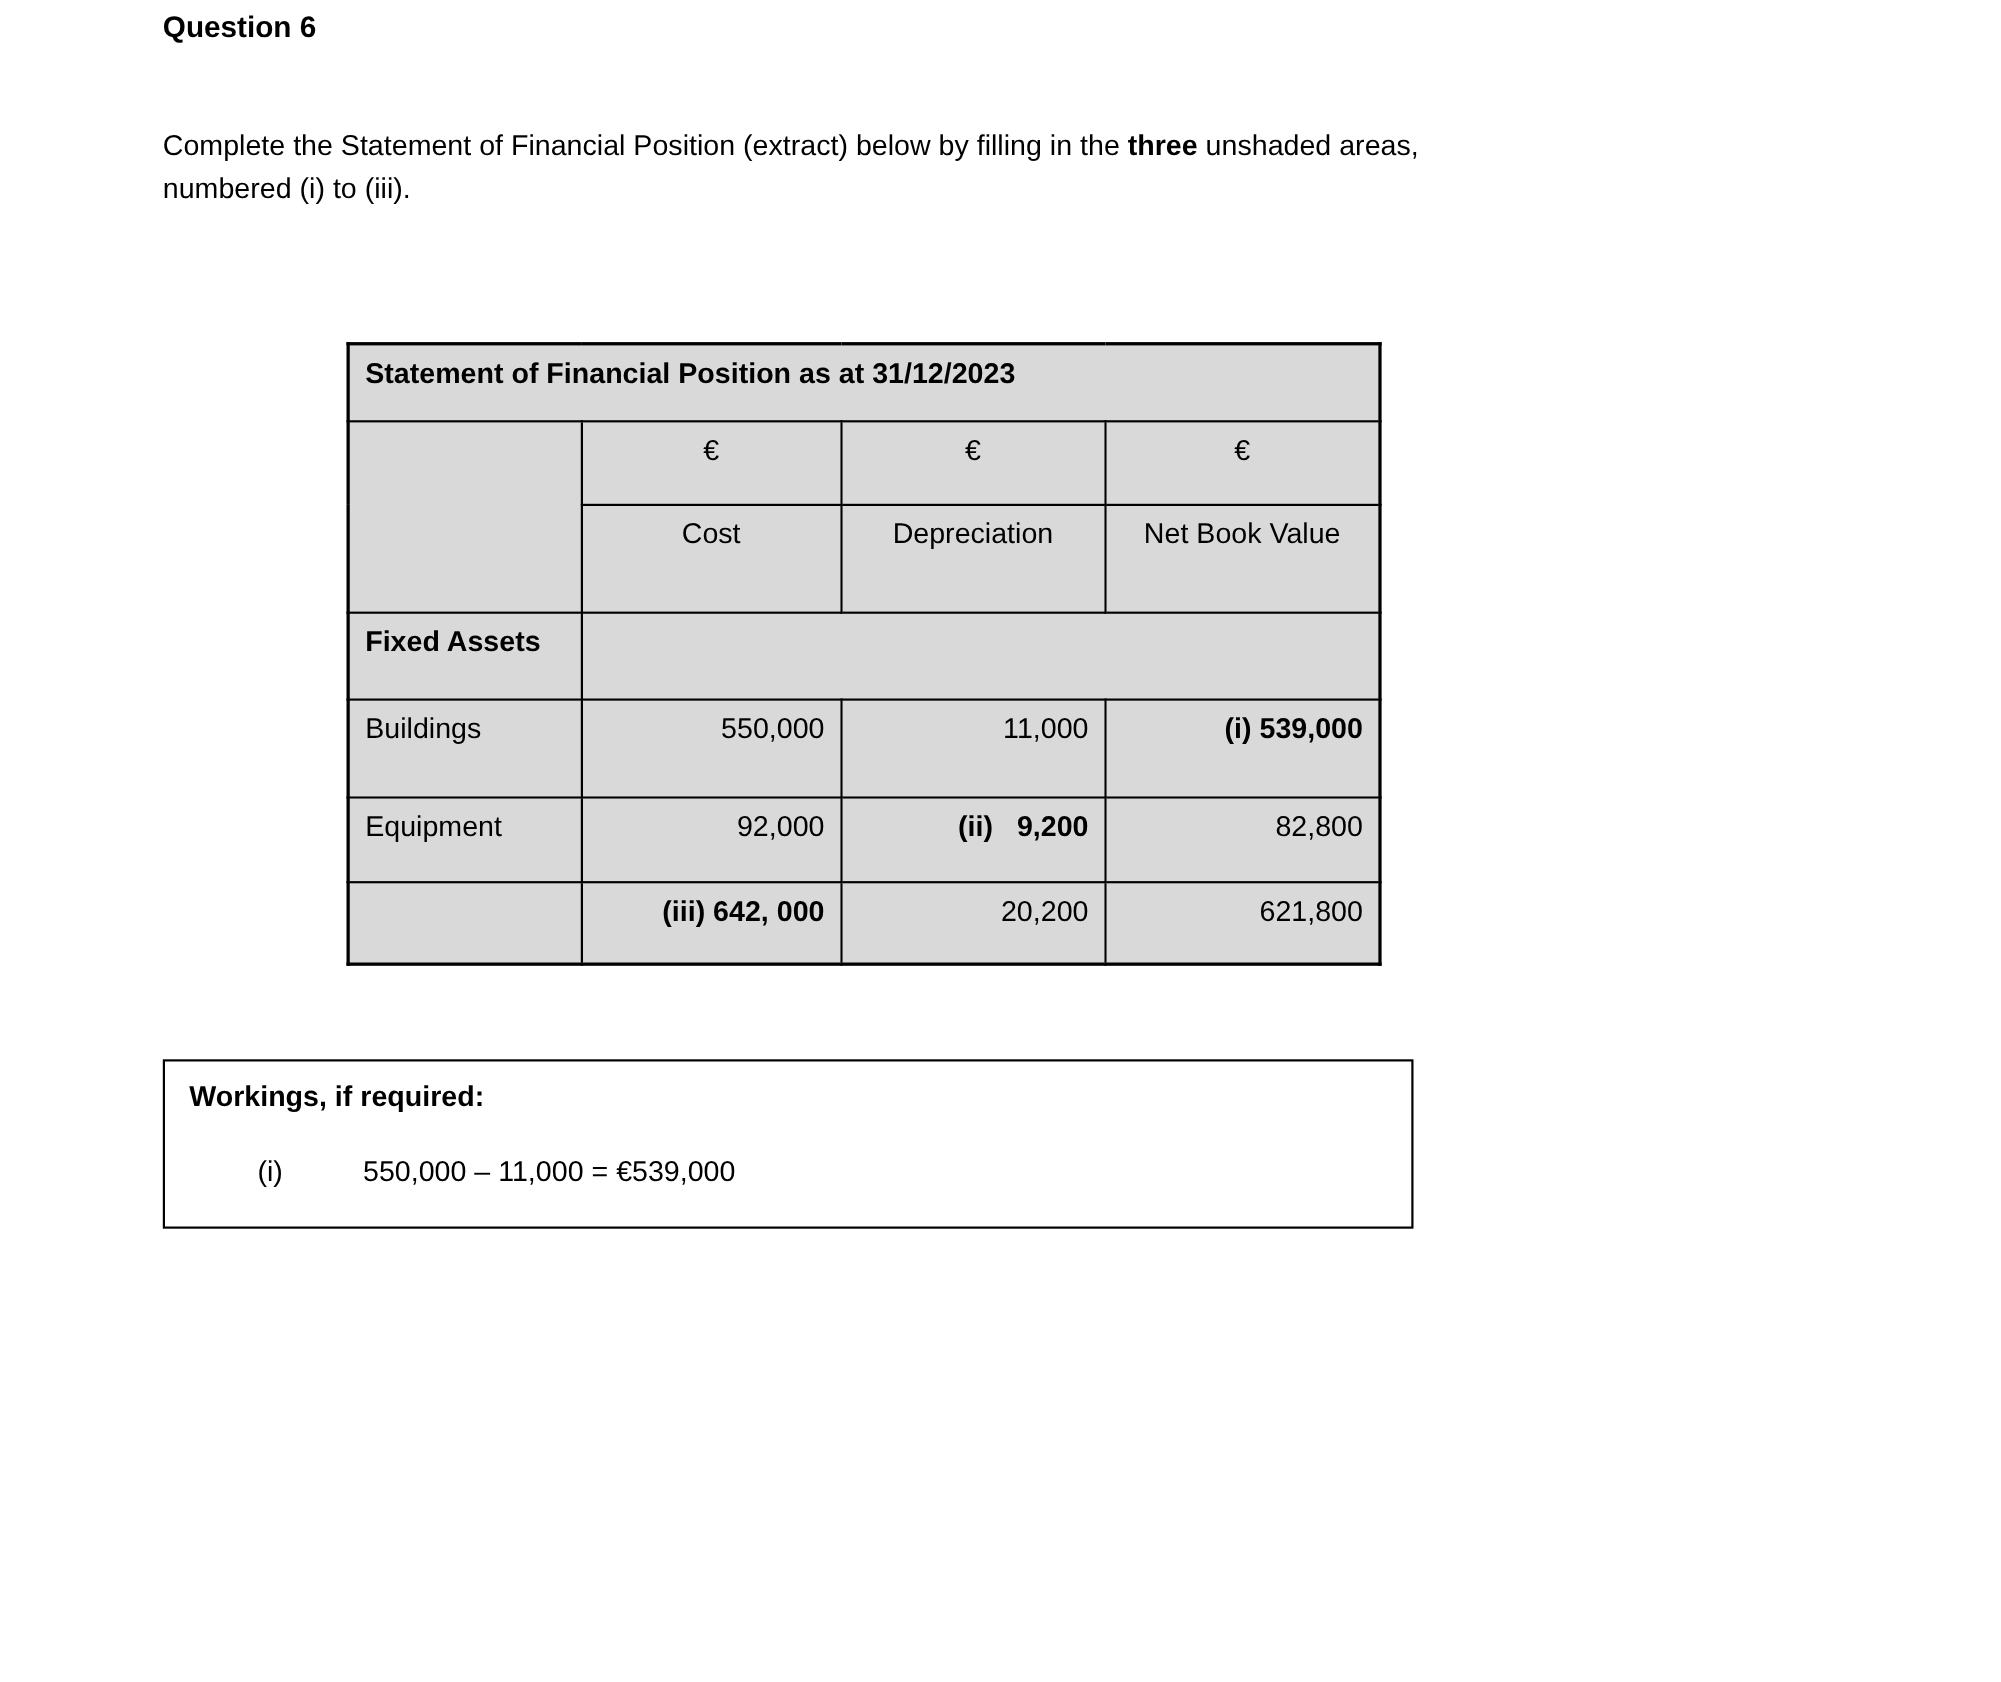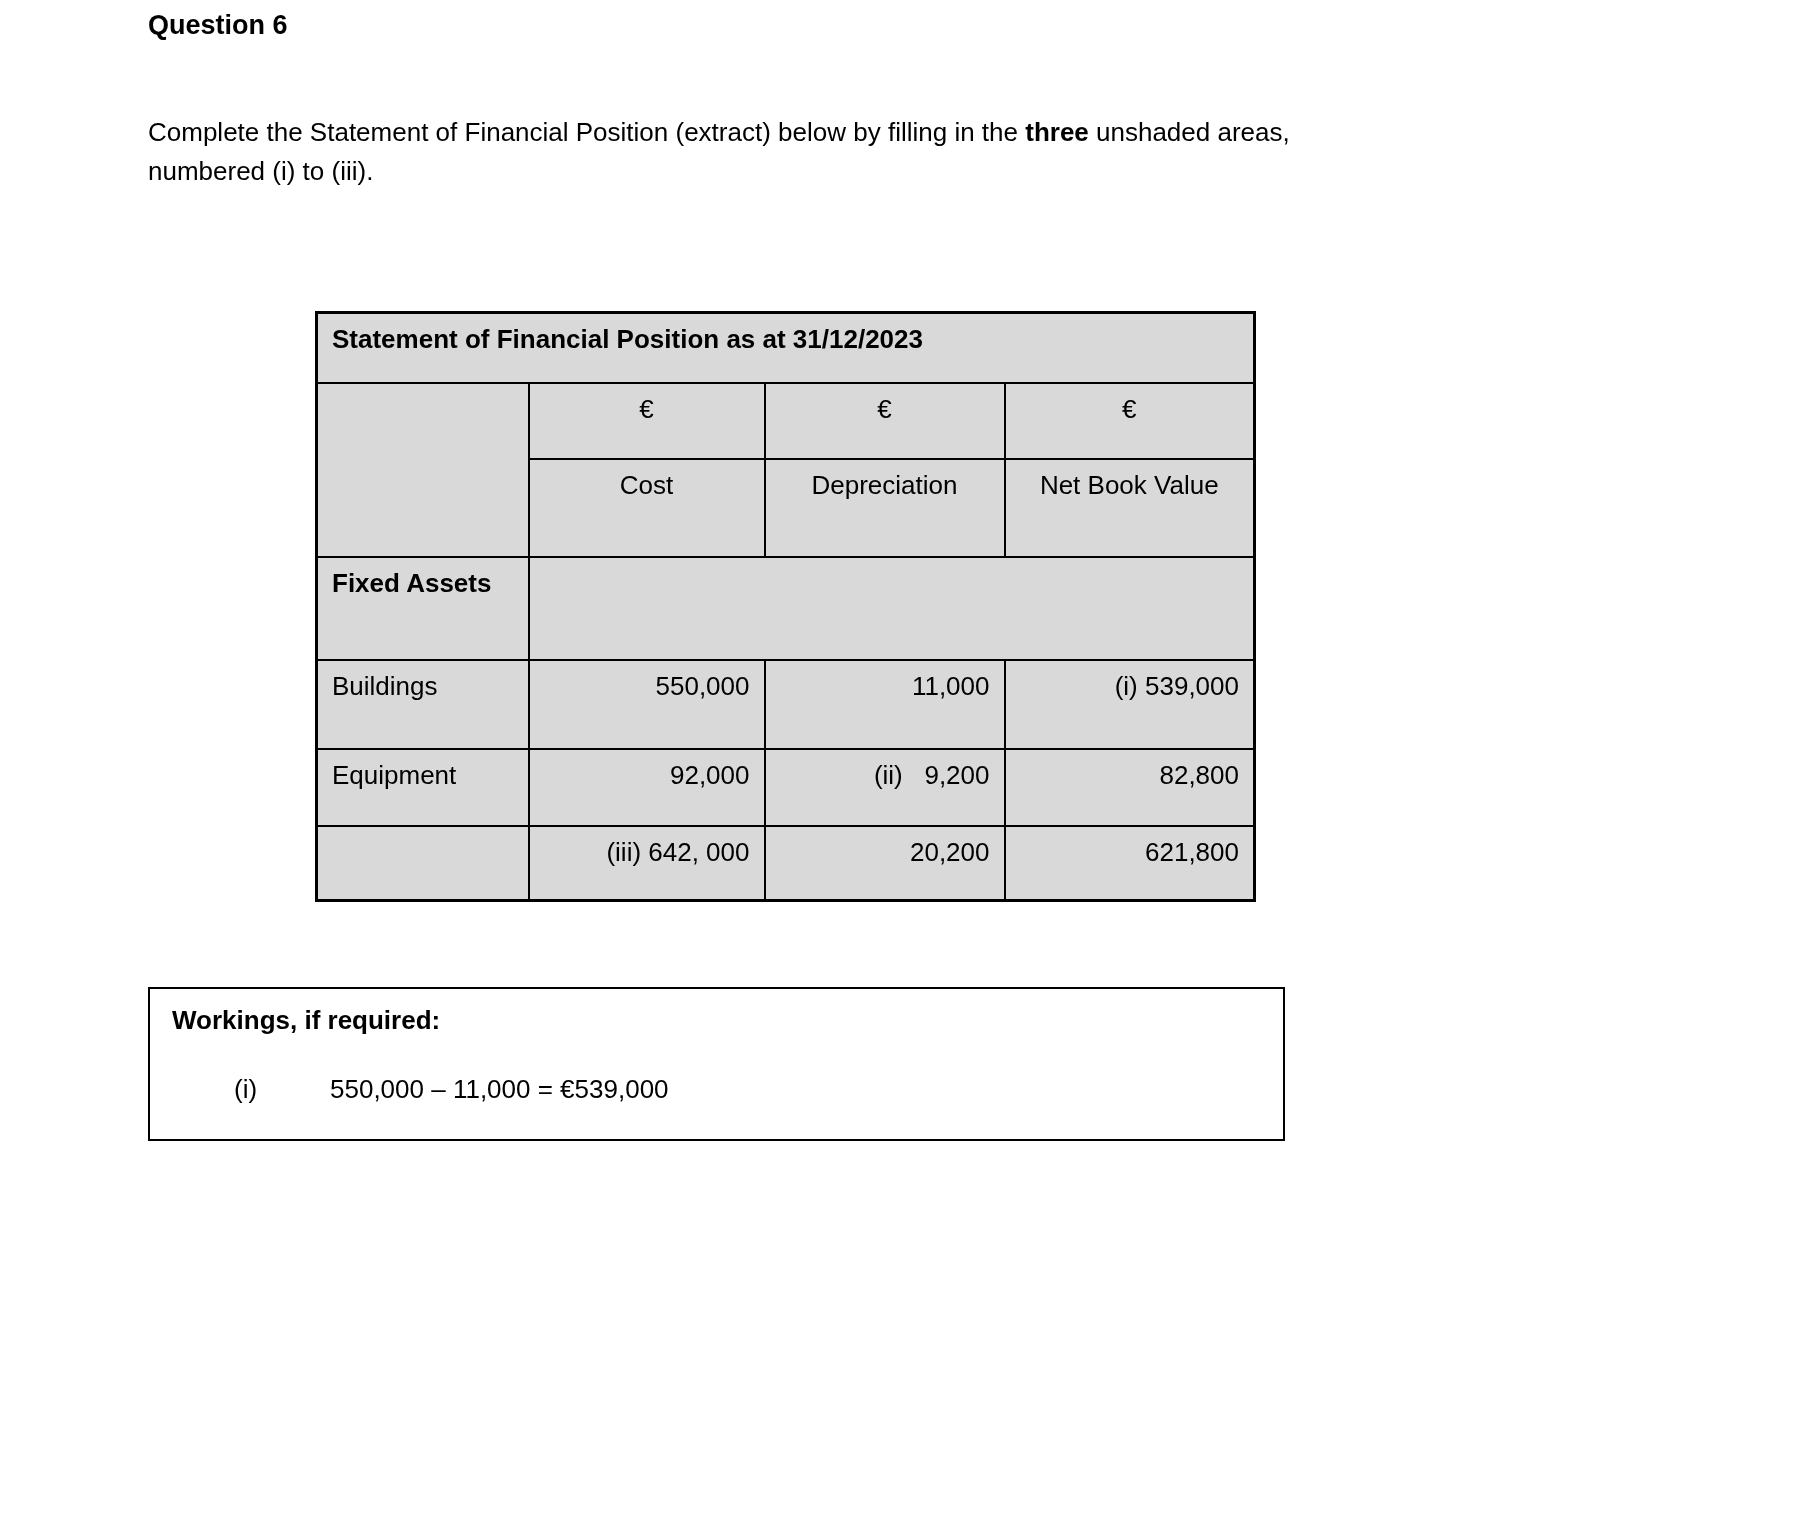--- a/index.html
+++ b/index.html
@@ -38,26 +38,26 @@
     vertical-align: top;
     font-size: 26px;
     padding: 10px 14px;
     white-space: pre-wrap;
     overflow: hidden;
   }
   .t-title  { text-align: left; font-weight: 700; margin-top: 25px; }
   .t-center { text-align: center; }
   .t-num    { text-align: right; }
   .t-bold   { font-weight: 700; }
-  td.unshaded { background: #ffffff; }
+  td.unshaded { background: #ffffff; font-weight: bold; }
 
   tr.r1 { height: 70px; }
   tr.r2 { height: 76px; }
   tr.r3 { height: 98px; }
-  tr.r4 { height: 103px; }
+  tr.r4 { height: 79px; }
   tr.r5 { height: 89px; }
   tr.r6 { height: 77px; }
   tr.r7 { height: 75px; }
 
   .workings-box {
     margin: 85px 0 0 0;
     width: 1137px;
     border: 2px solid #000;
     padding: 16px 22px 34px 22px;
     font-size: 26px;

